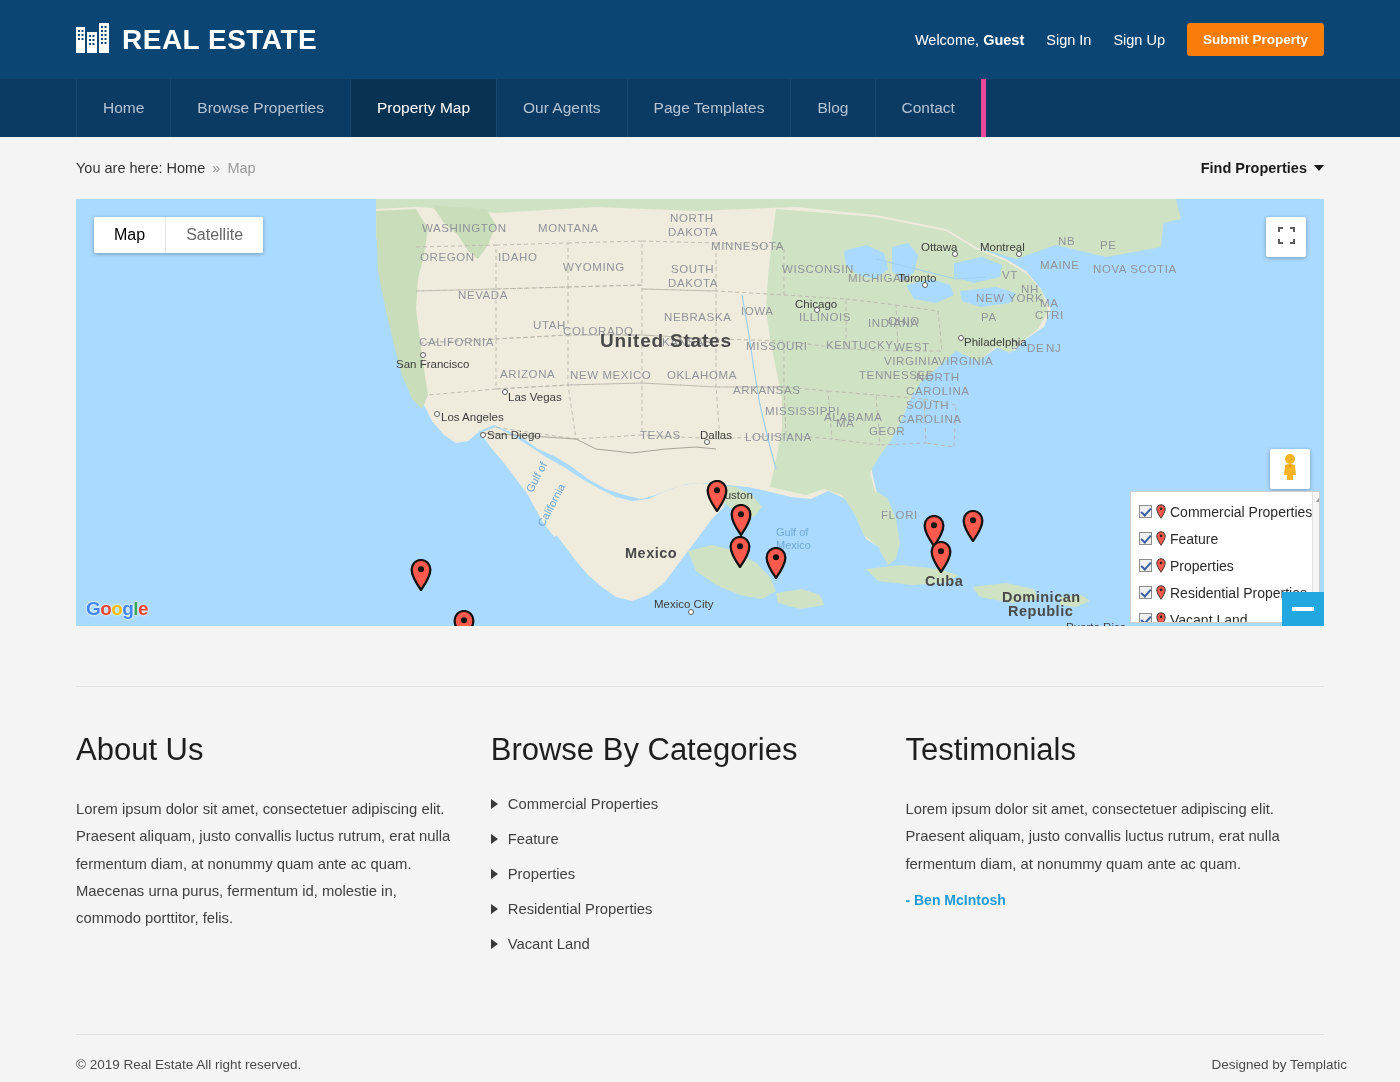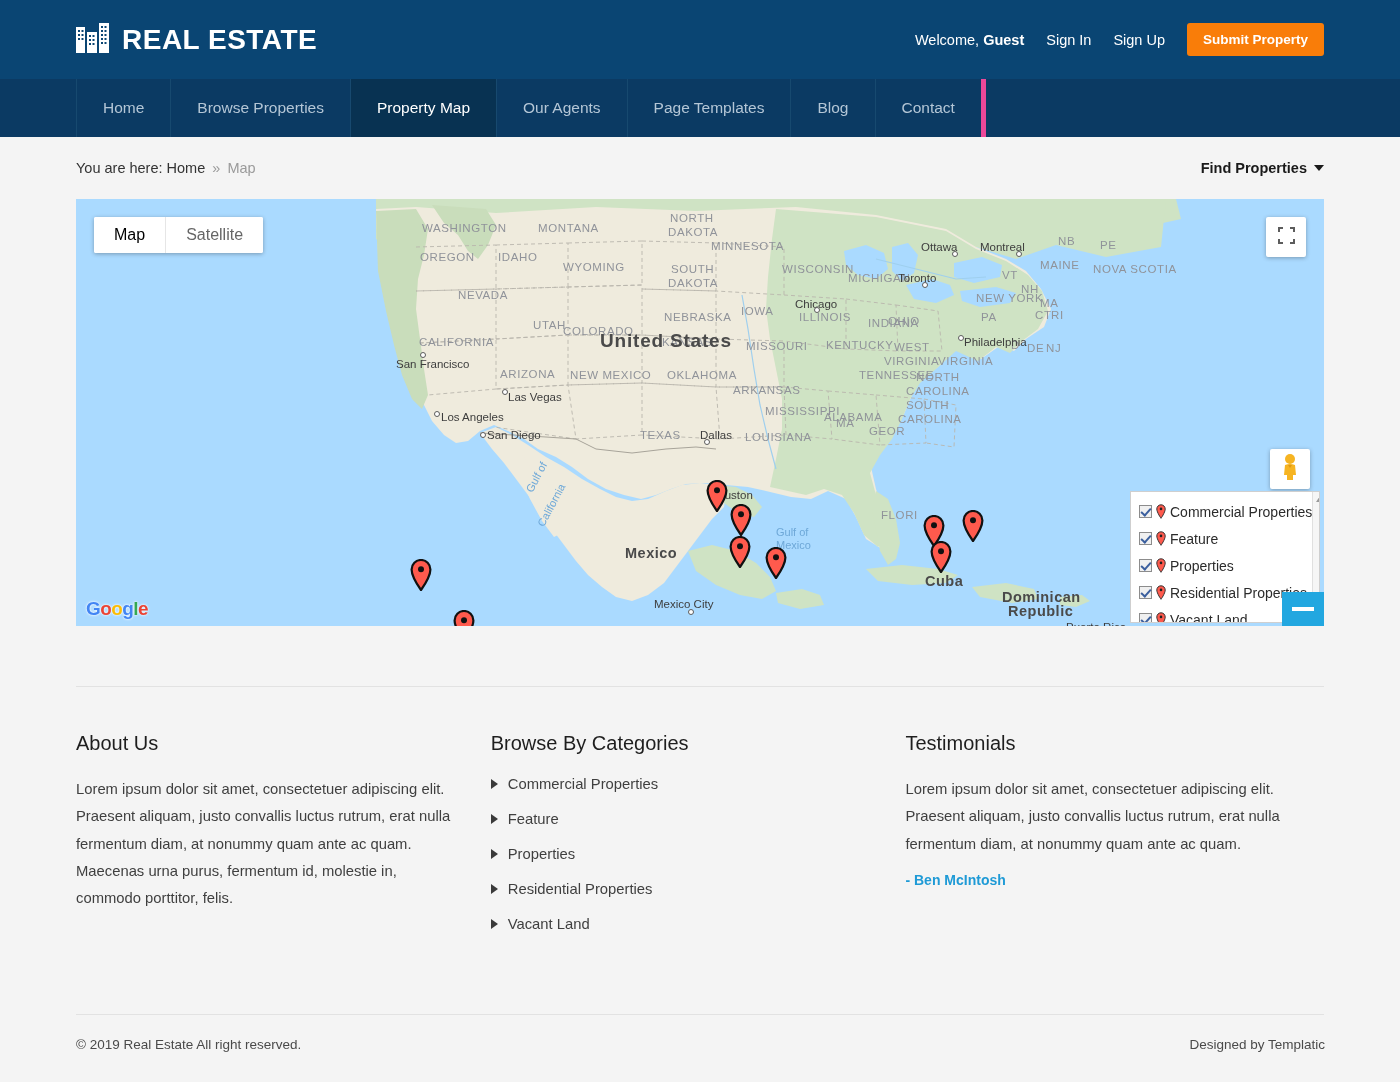--- a/index.html
+++ b/index.html
@@ -316,24 +316,24 @@
   }
   .widgets {
     display: flex;
     padding: 45px 76px 0 76px;
     gap: 0;
   }
   .wcol { width: 416px; padding-right: 40px; }
   .wcol:nth-child(2) { width: 416px; }
   .wcol:nth-child(3) { width: 420px; padding-right: 0; }
   .w-title {
-    font-size: 20px;
+    font-size: 31px;
     font-weight: normal;
     color: #1e1e1e;
-    margin: 0 0 21px 0;
+    margin: 0 0 28px 0;
   }
   .w-text {
     font-size: 14.8px;
     line-height: 1.85;
     color: #3f3f3f;
     margin: 0;
   }
   .cat-list { list-style: none; margin: 0; padding: 0; }
   .cat-list li {
     display: flex;
@@ -361,21 +361,21 @@
   }
 
   
   .botdivider {
     margin: 63px 76px 0 76px;
     border-top: 1px solid #e2e2e2;
   }
   .botbar {
     display: flex;
     align-items: center;
-    padding: 22px 75px 0 76px;
+    padding: 22px 53px 0 76px;
     font-size: 13.5px;
     color: #4a4a4a;
   }
   .botbar .right { margin-left: auto; }
 </style>
 </head>
 <body>
 
 <div class="topbar">
   <a class="brand" href="#">

